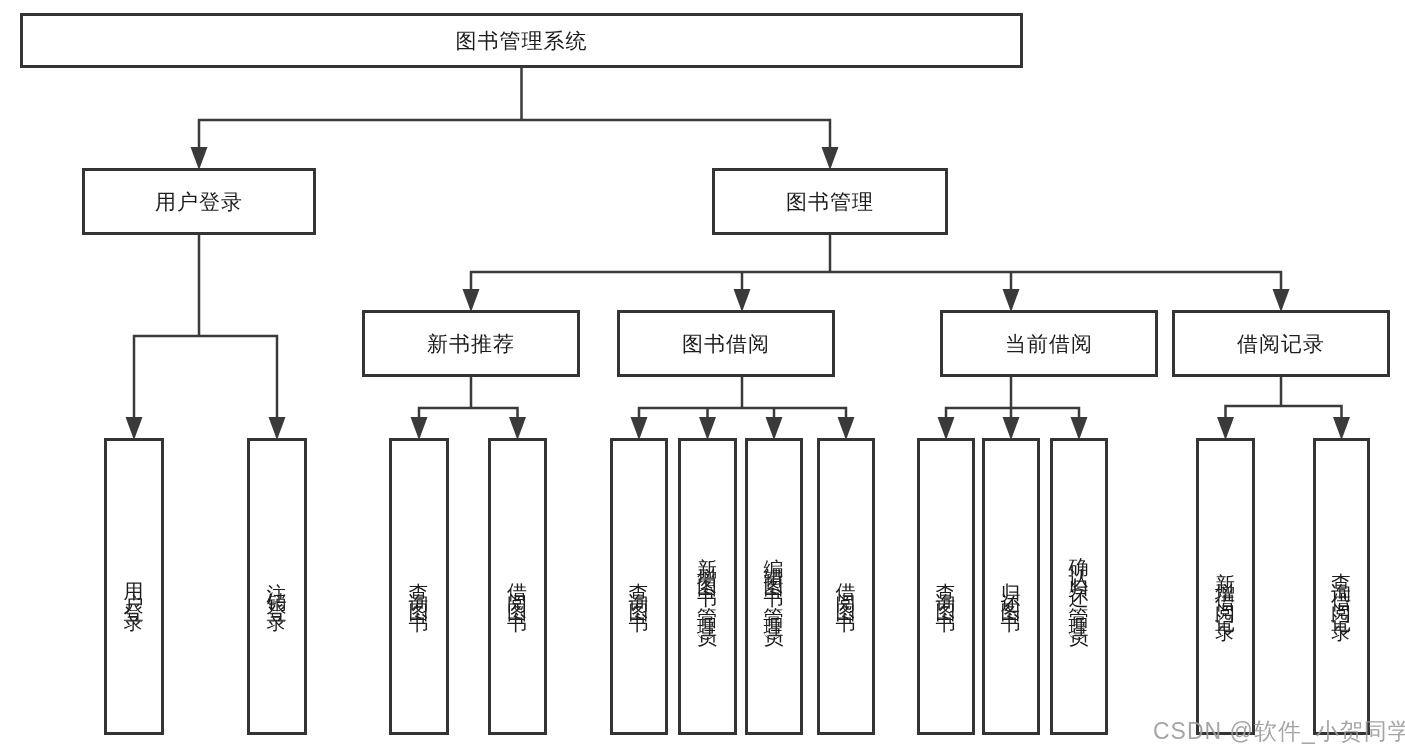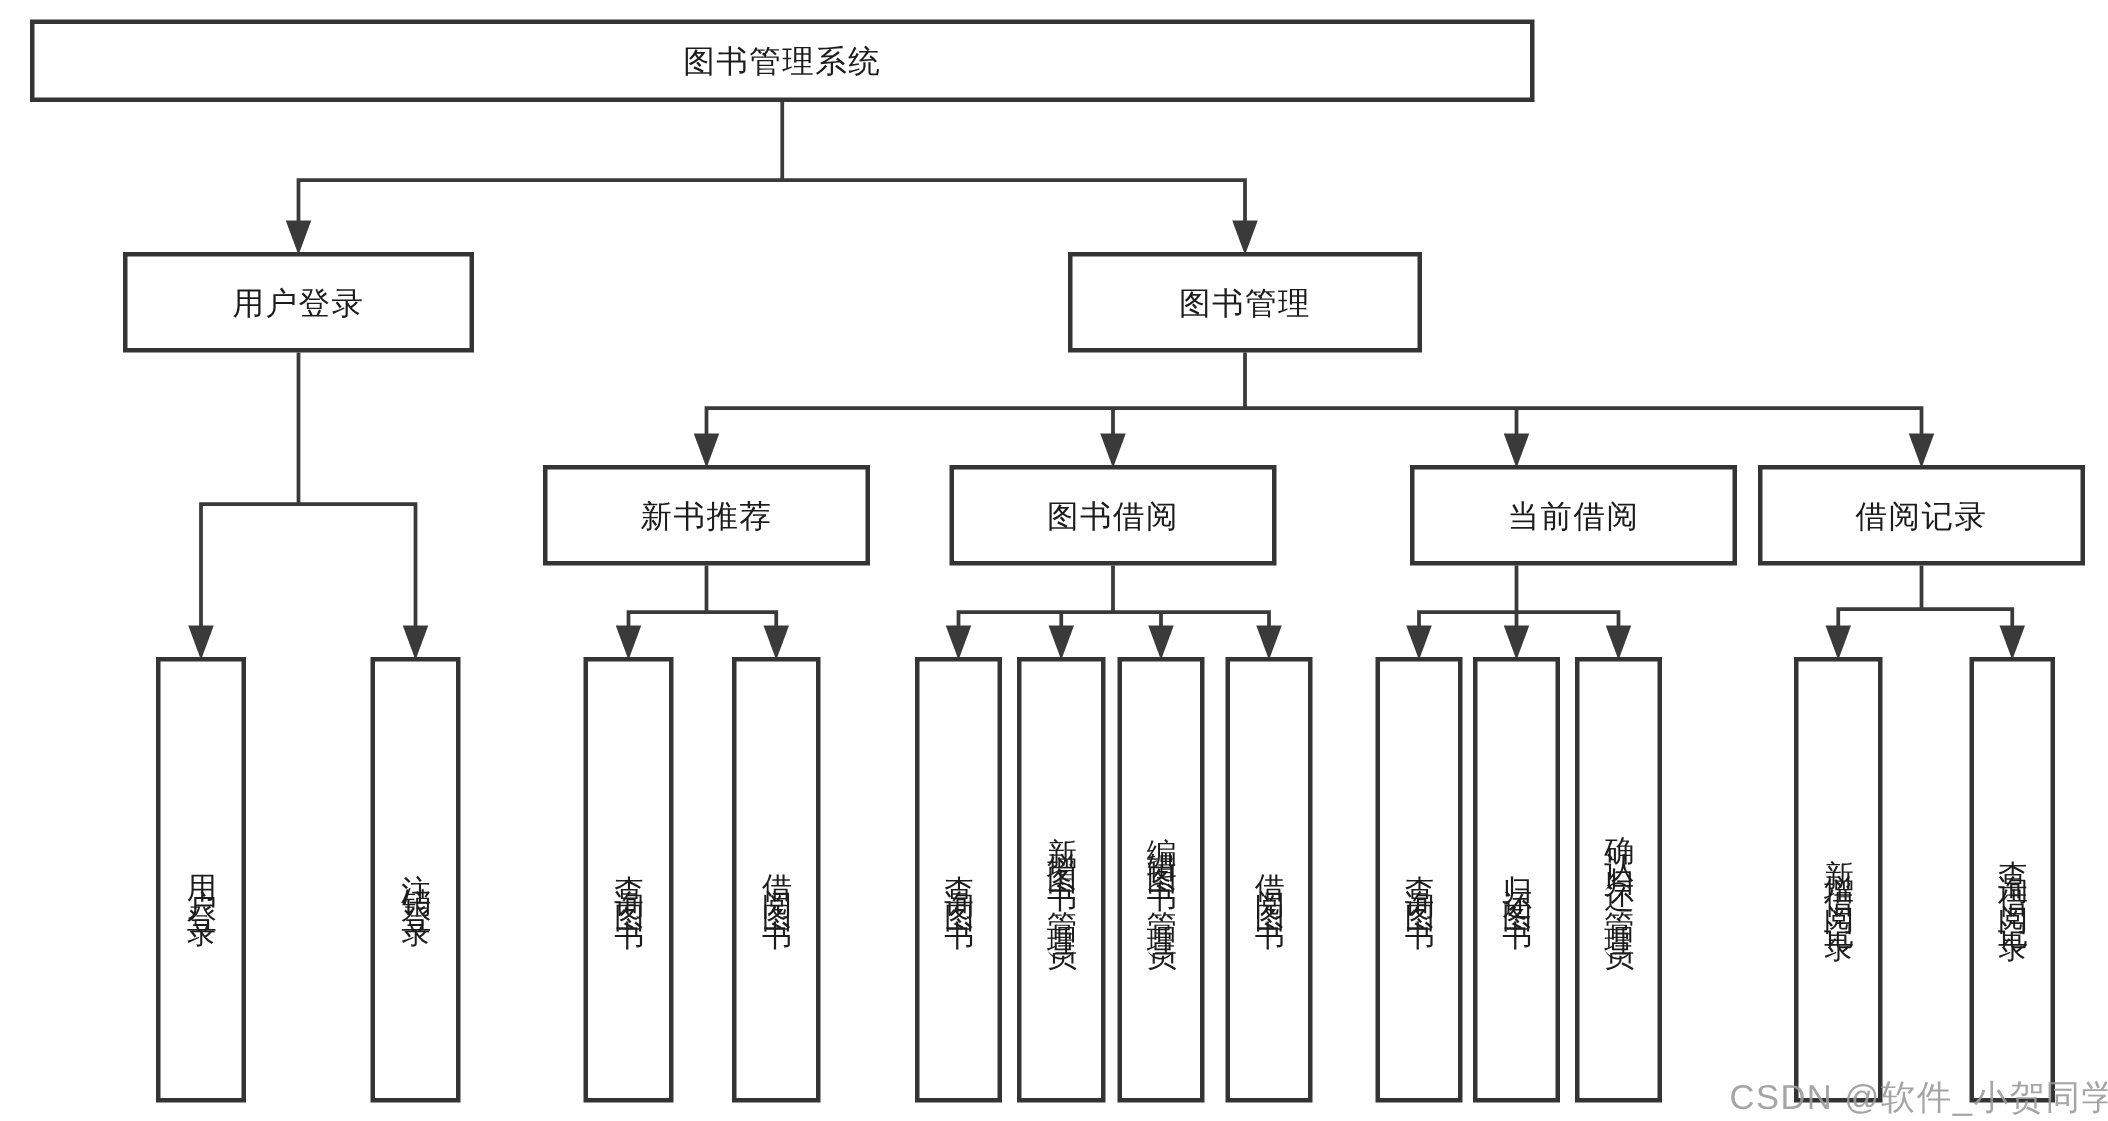--- a/index.html
+++ b/index.html
@@ -107,21 +107,21 @@
   <div class="node" style="left:82px; top:168px; width:234px; height:67px;">
     <span class="hlabel">用户登录</span>
   </div>
   <div class="node" style="left:362px; top:310px; width:218px; height:67px;">
     <span class="hlabel">新书推荐</span>
   </div>
 
   <div class="node" style="left:712px; top:168px; width:236px; height:67px;">
     <span class="hlabel">图书管理</span>
   </div>
-  <div class="node" style="left:633px; top:310px; width:218px; height:67px;">
+  <div class="node" style="left:617px; top:310px; width:218px; height:67px;">
     <span class="hlabel">图书借阅</span>
   </div>
   <div class="node" style="left:940px; top:310px; width:218px; height:67px;">
     <span class="hlabel">当前借阅</span>
   </div>
   <div class="node" style="left:1172px; top:310px; width:218px; height:67px;text-align:right;">
     <span class="hlabel">借阅记录</span>
   </div>
 
   <div class="node" style="left:104px; top:438px; width:60px; height:297px;">

